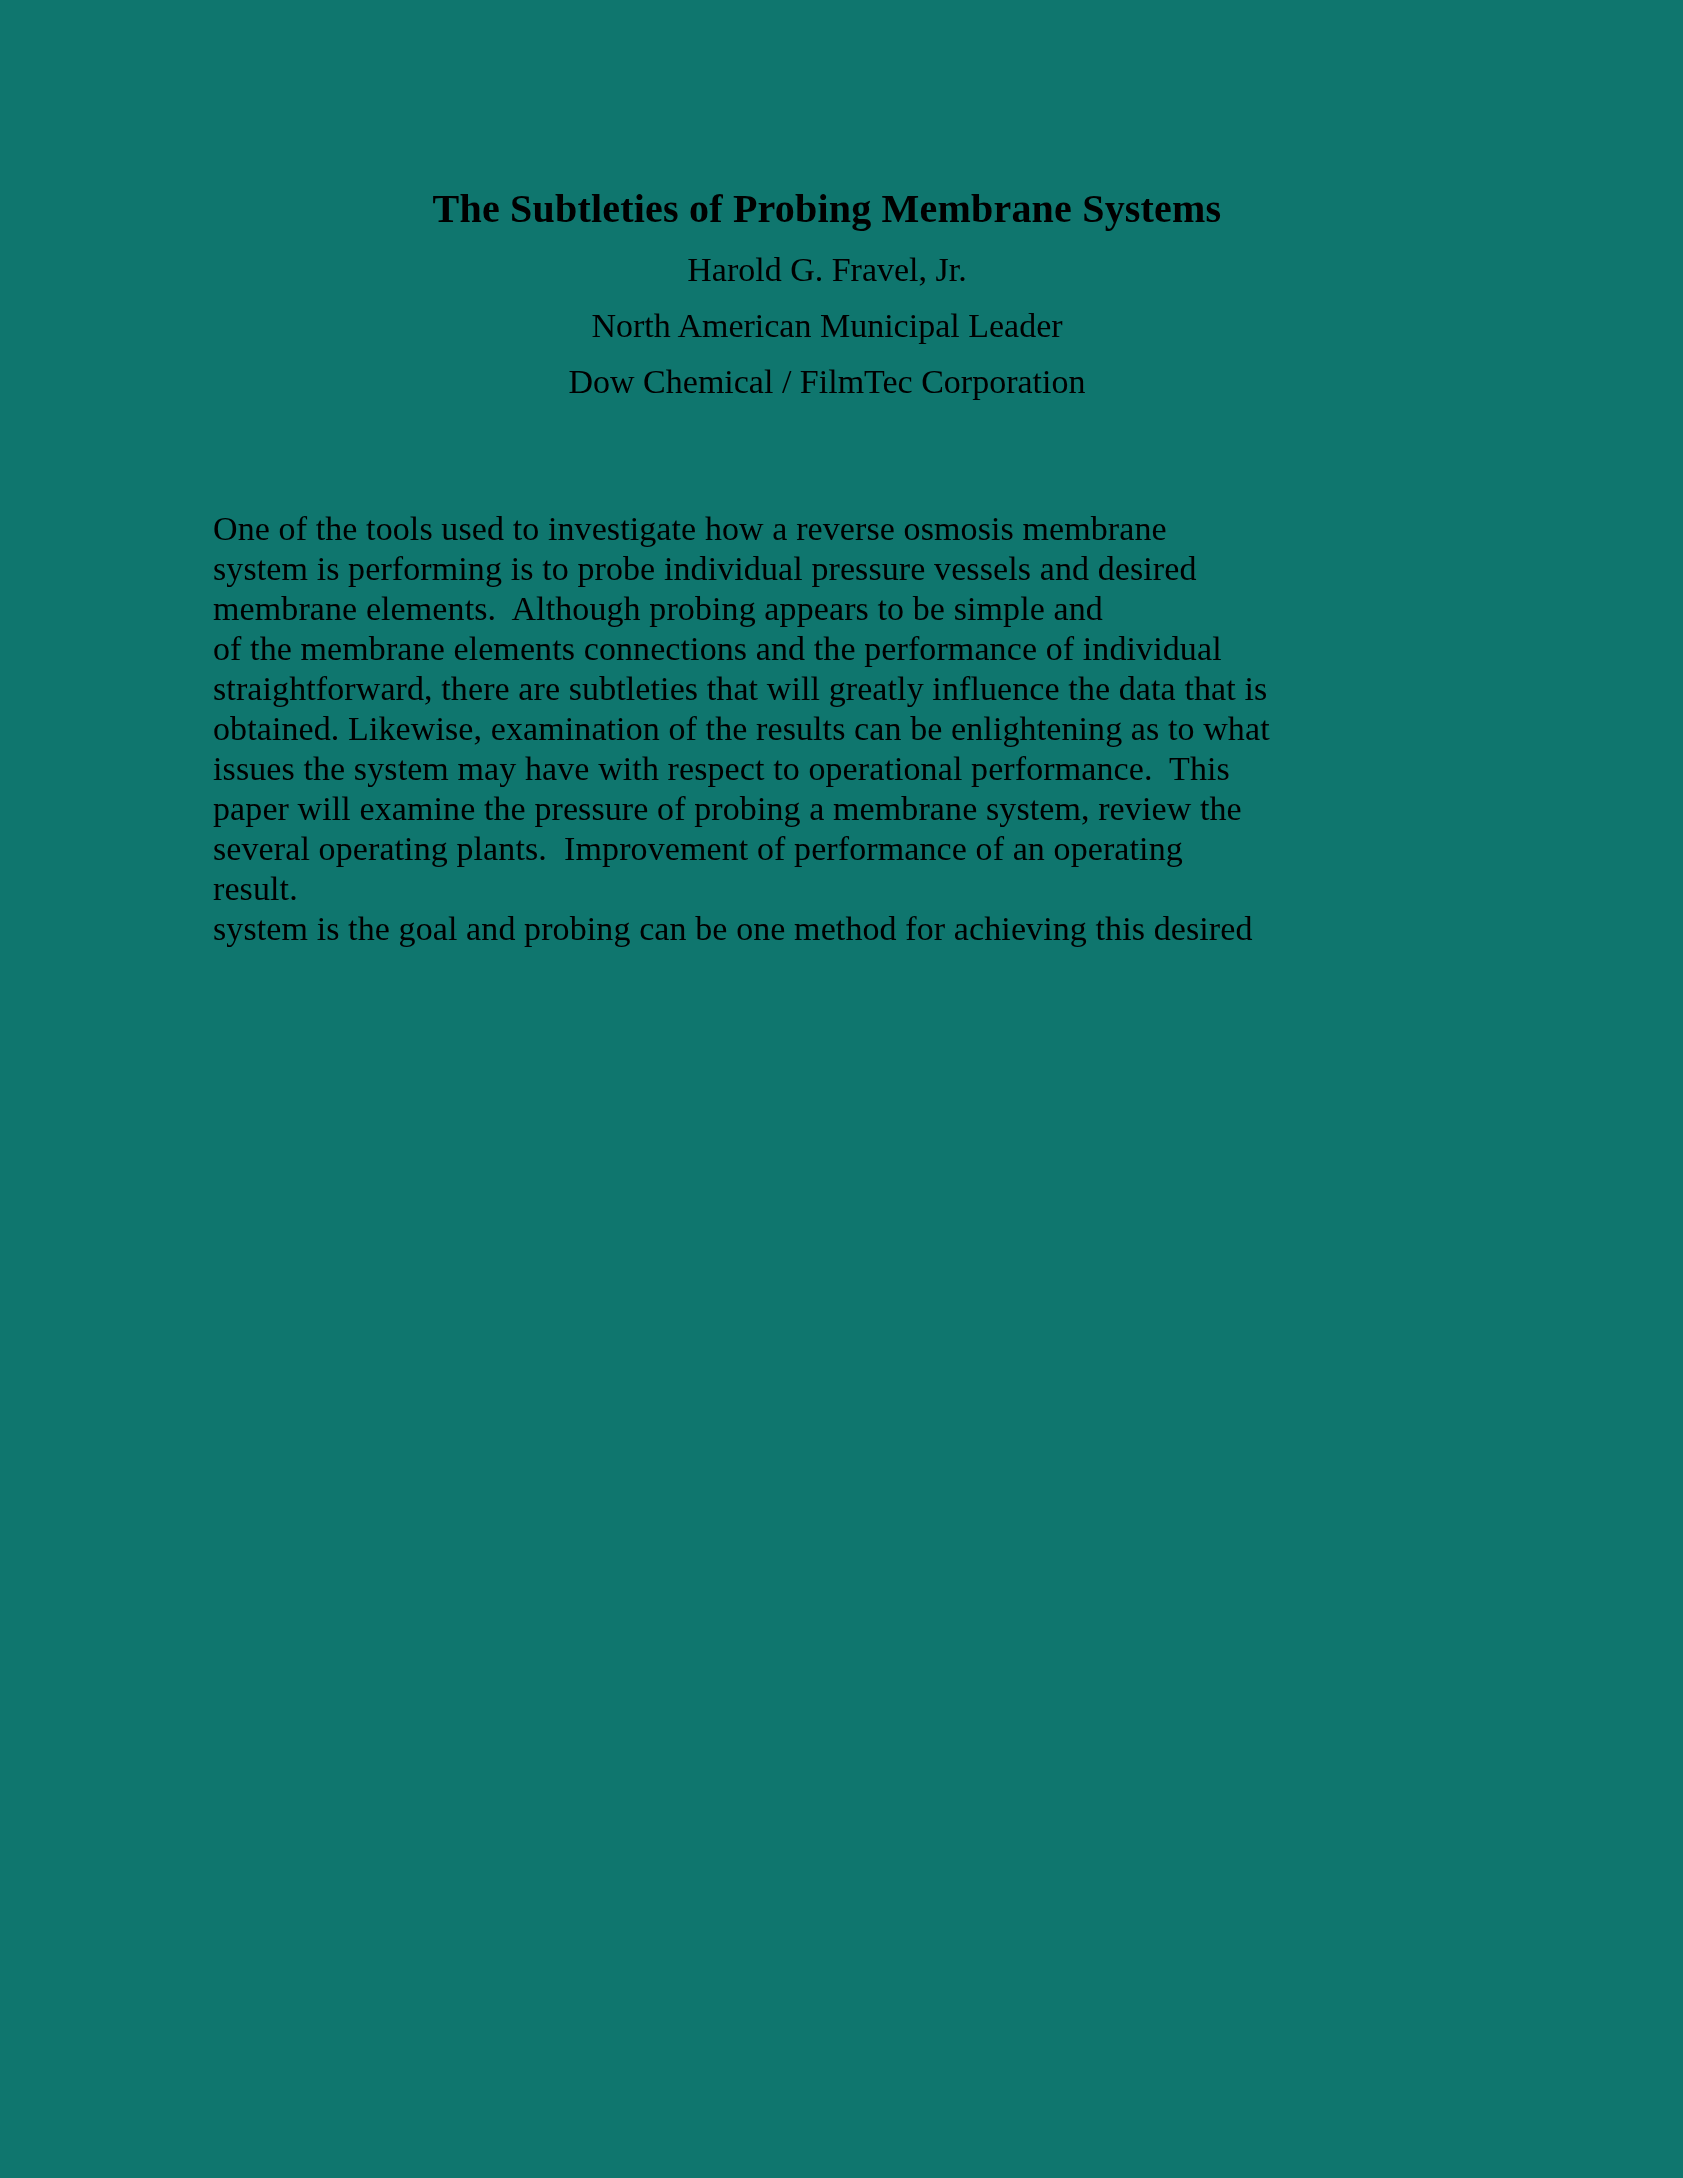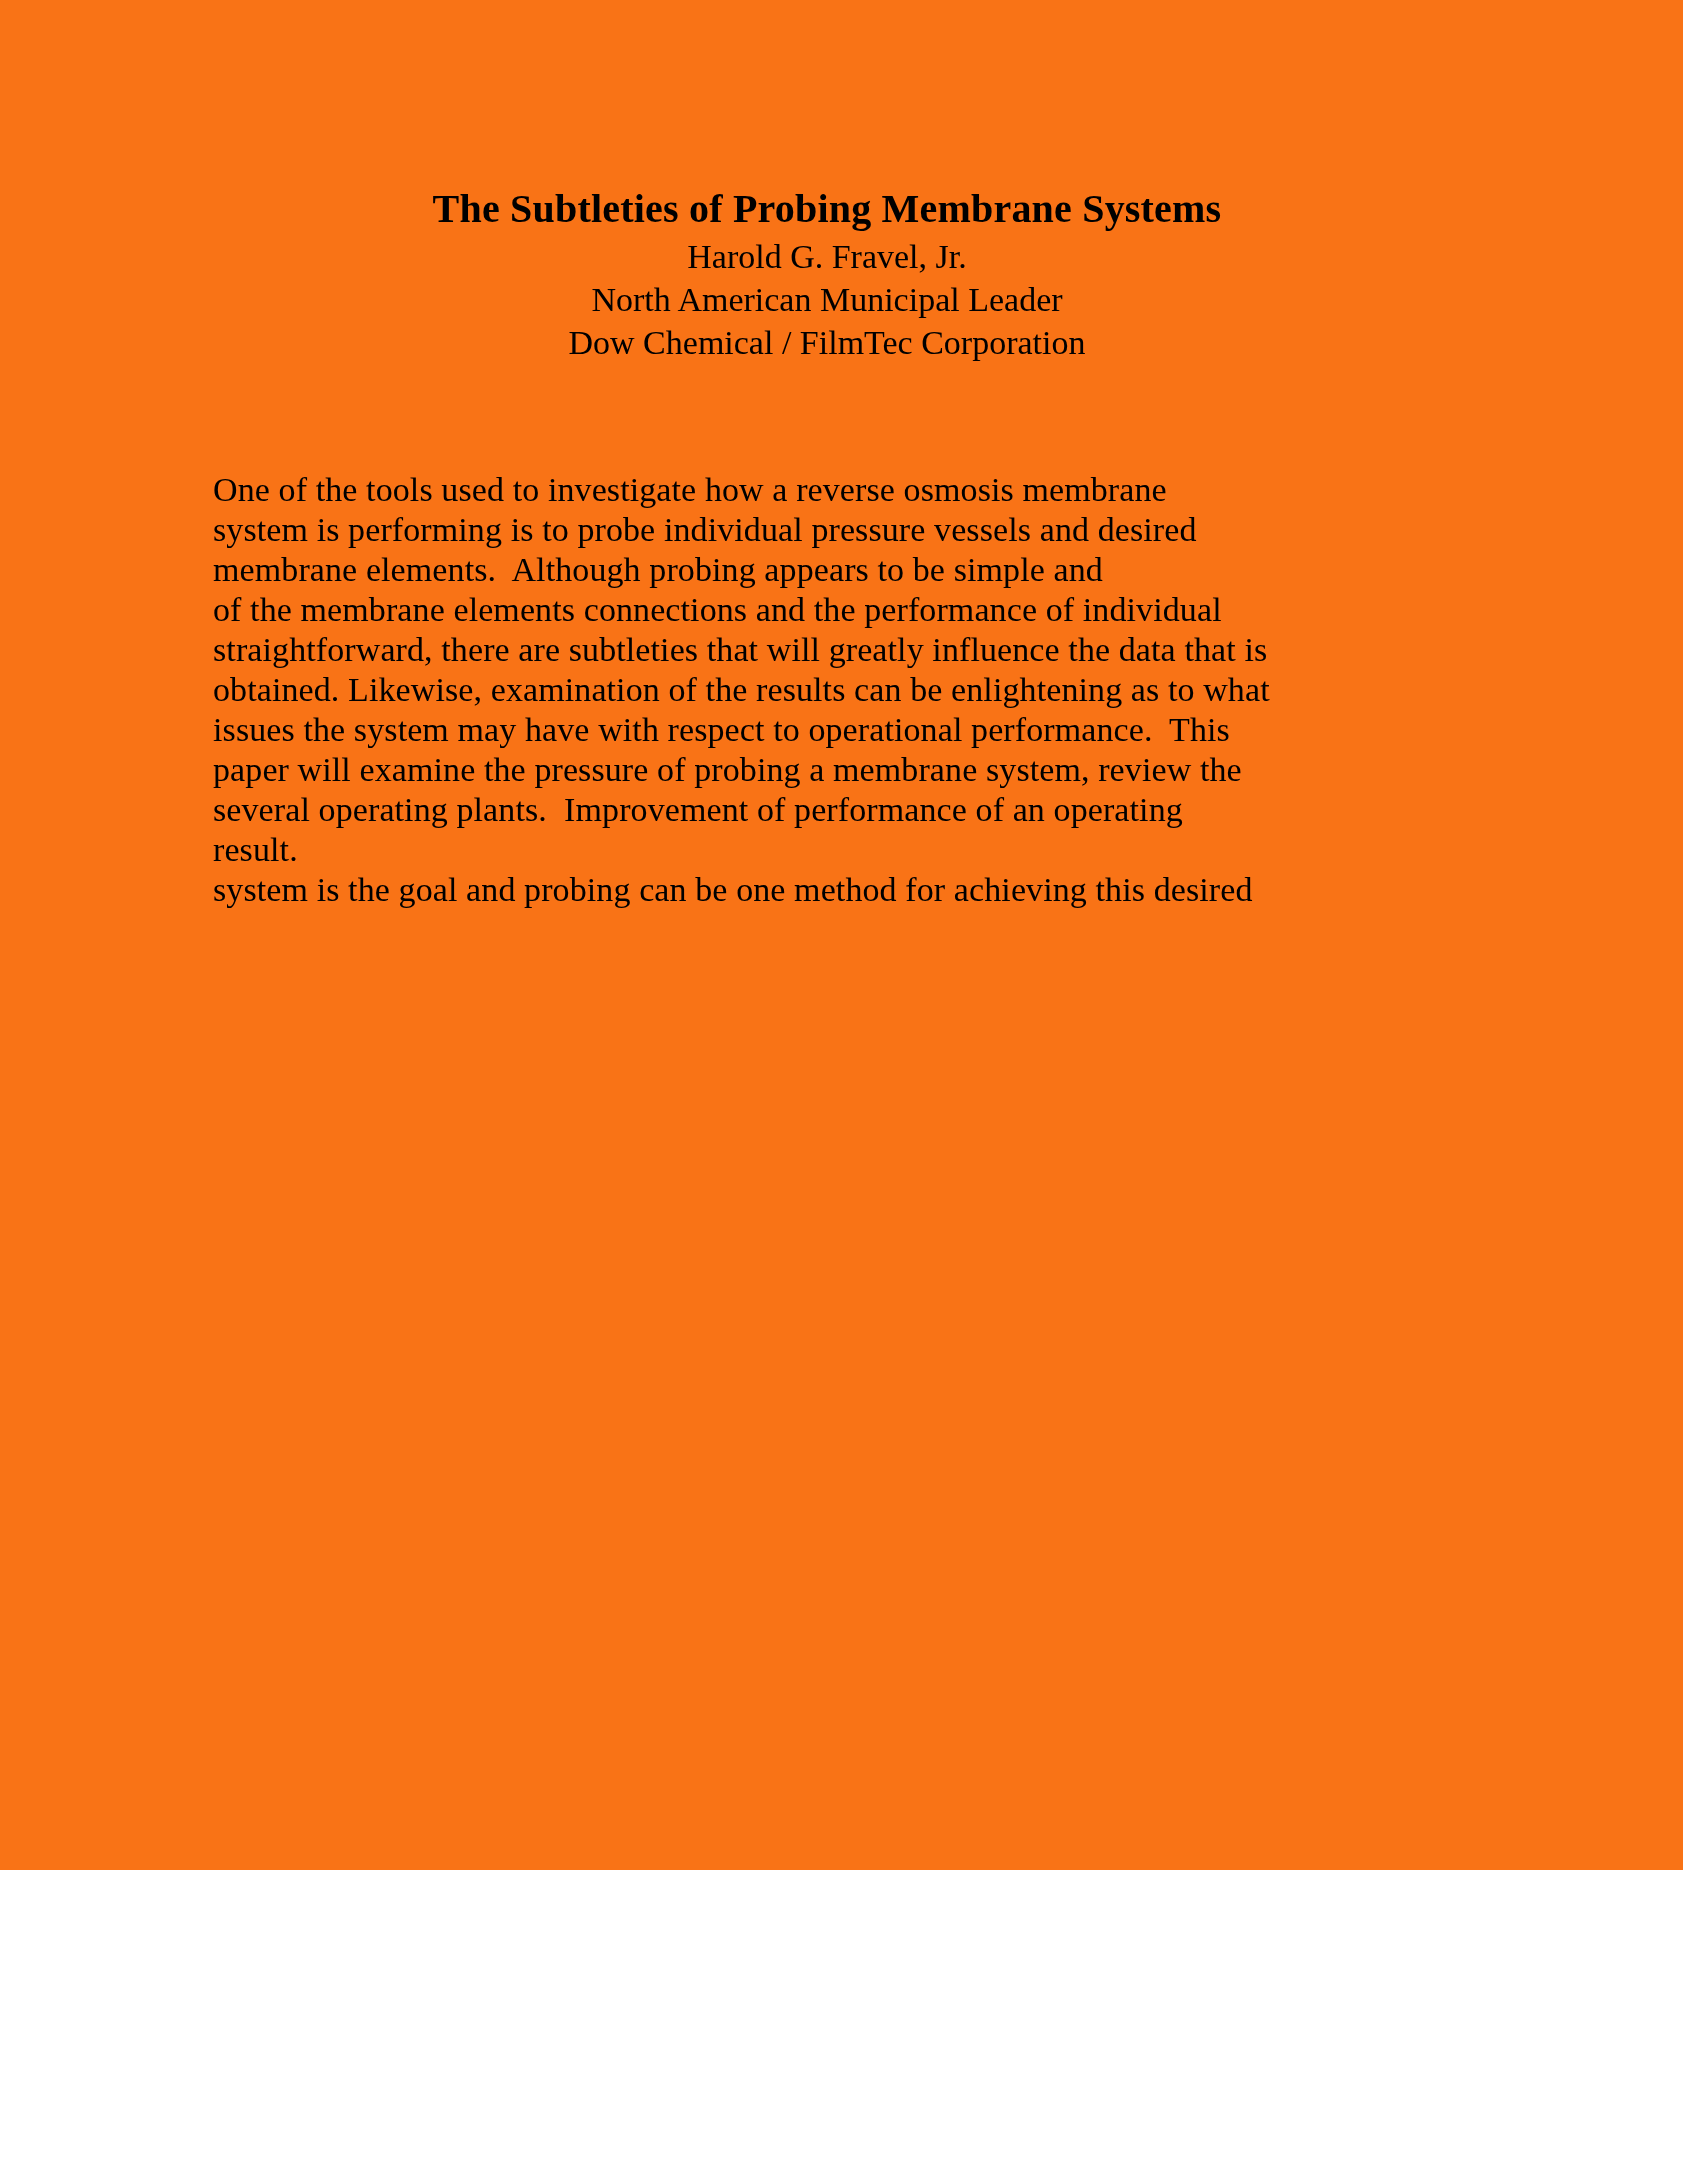--- a/index.html
+++ b/index.html
@@ -3,22 +3,22 @@
 <meta charset="utf-8">
 <style>
   html, body {
     margin: 0;
     padding: 0;
     background: #ffffff;
   }
   .page {
     position: relative;
     width: 1683px;
-    height: 1870px;
-    background: #f97316;
+    height: 2178px;
+    background: #0f766e;
     color: #000000;
     font-family: "Liberation Serif", "DejaVu Serif", serif;
     overflow: hidden;
     box-sizing: border-box;
   }
   .content {
     position: absolute;
     left: 213px;
     top: 184px;
     width: 1228px;
@@ -31,21 +31,21 @@
     font-size: 40px;
     font-weight: bold;
     line-height: 50px;
     margin: 0 0 2px 0;
     letter-spacing: 0.2px;
   }
   .header-line {
     font-size: 34px;
     font-weight: normal;
     line-height: 40px;
-    margin: 3px;
+    margin: 16px;
   }
   .abstract {
     margin-top: 107px;
   }
   .abstract-line {
     font-size: 34px;
     line-height: 40px;
     white-space: pre;
     letter-spacing: 0.1px;
   }

